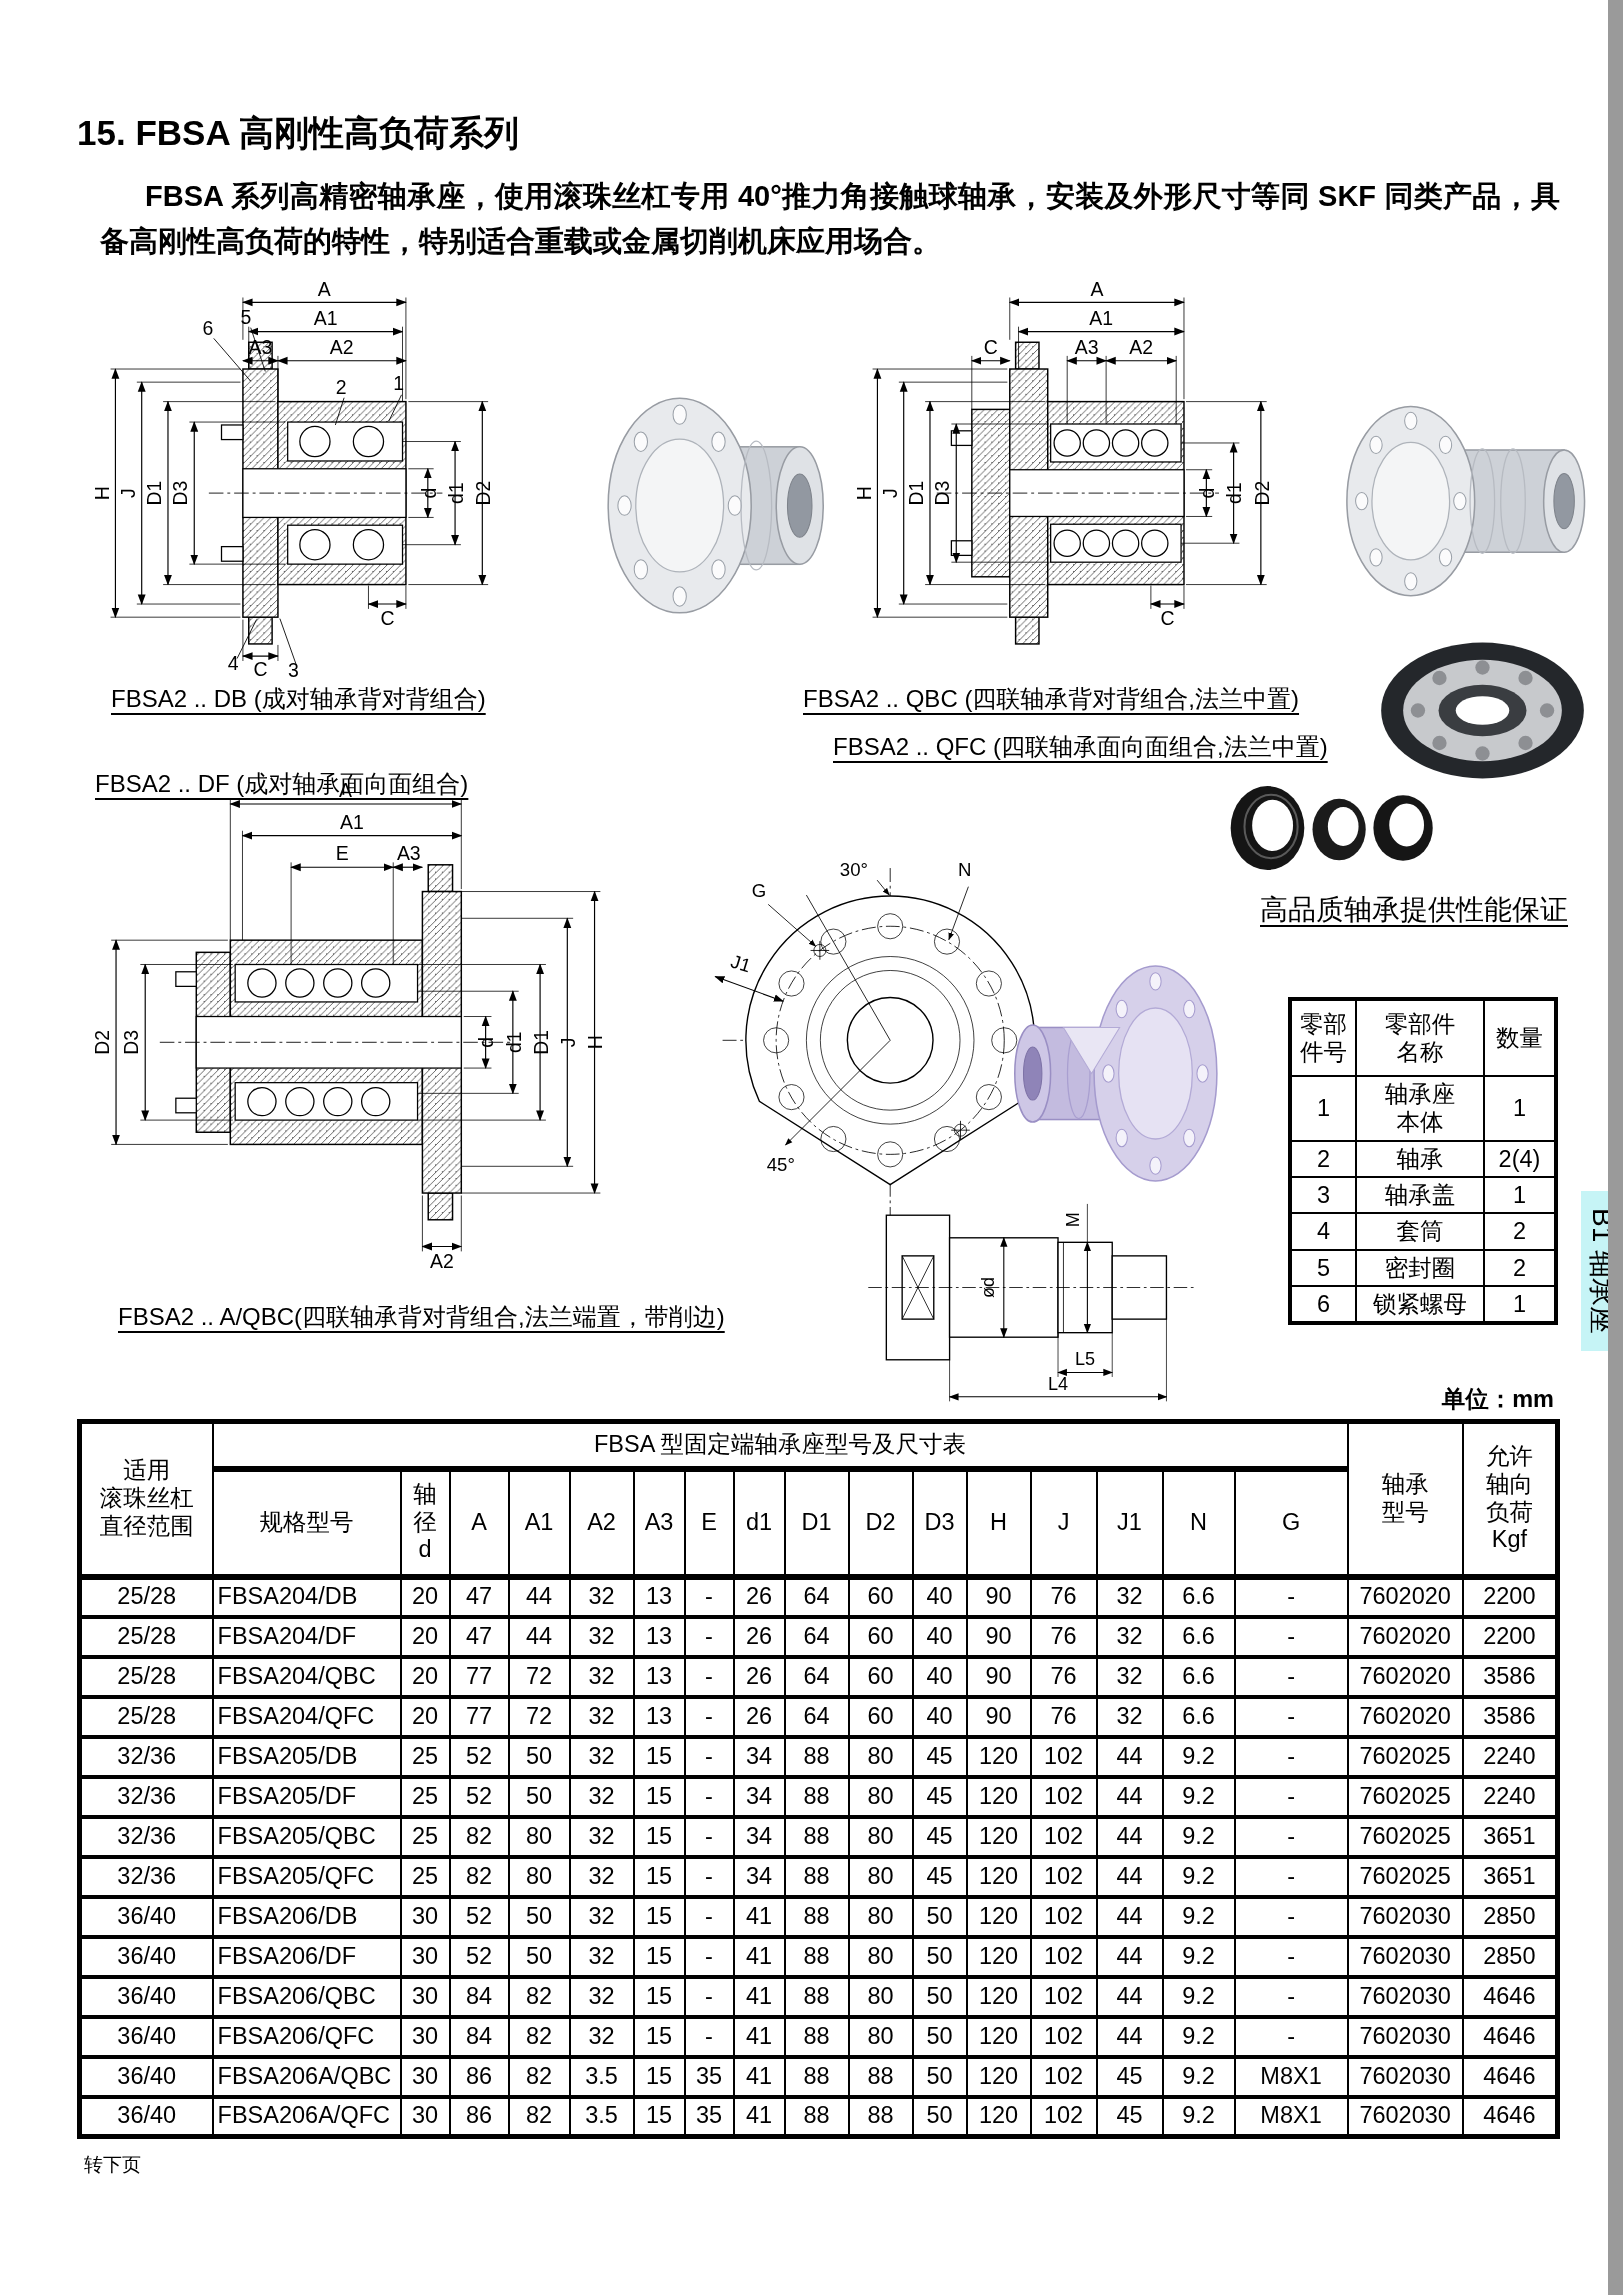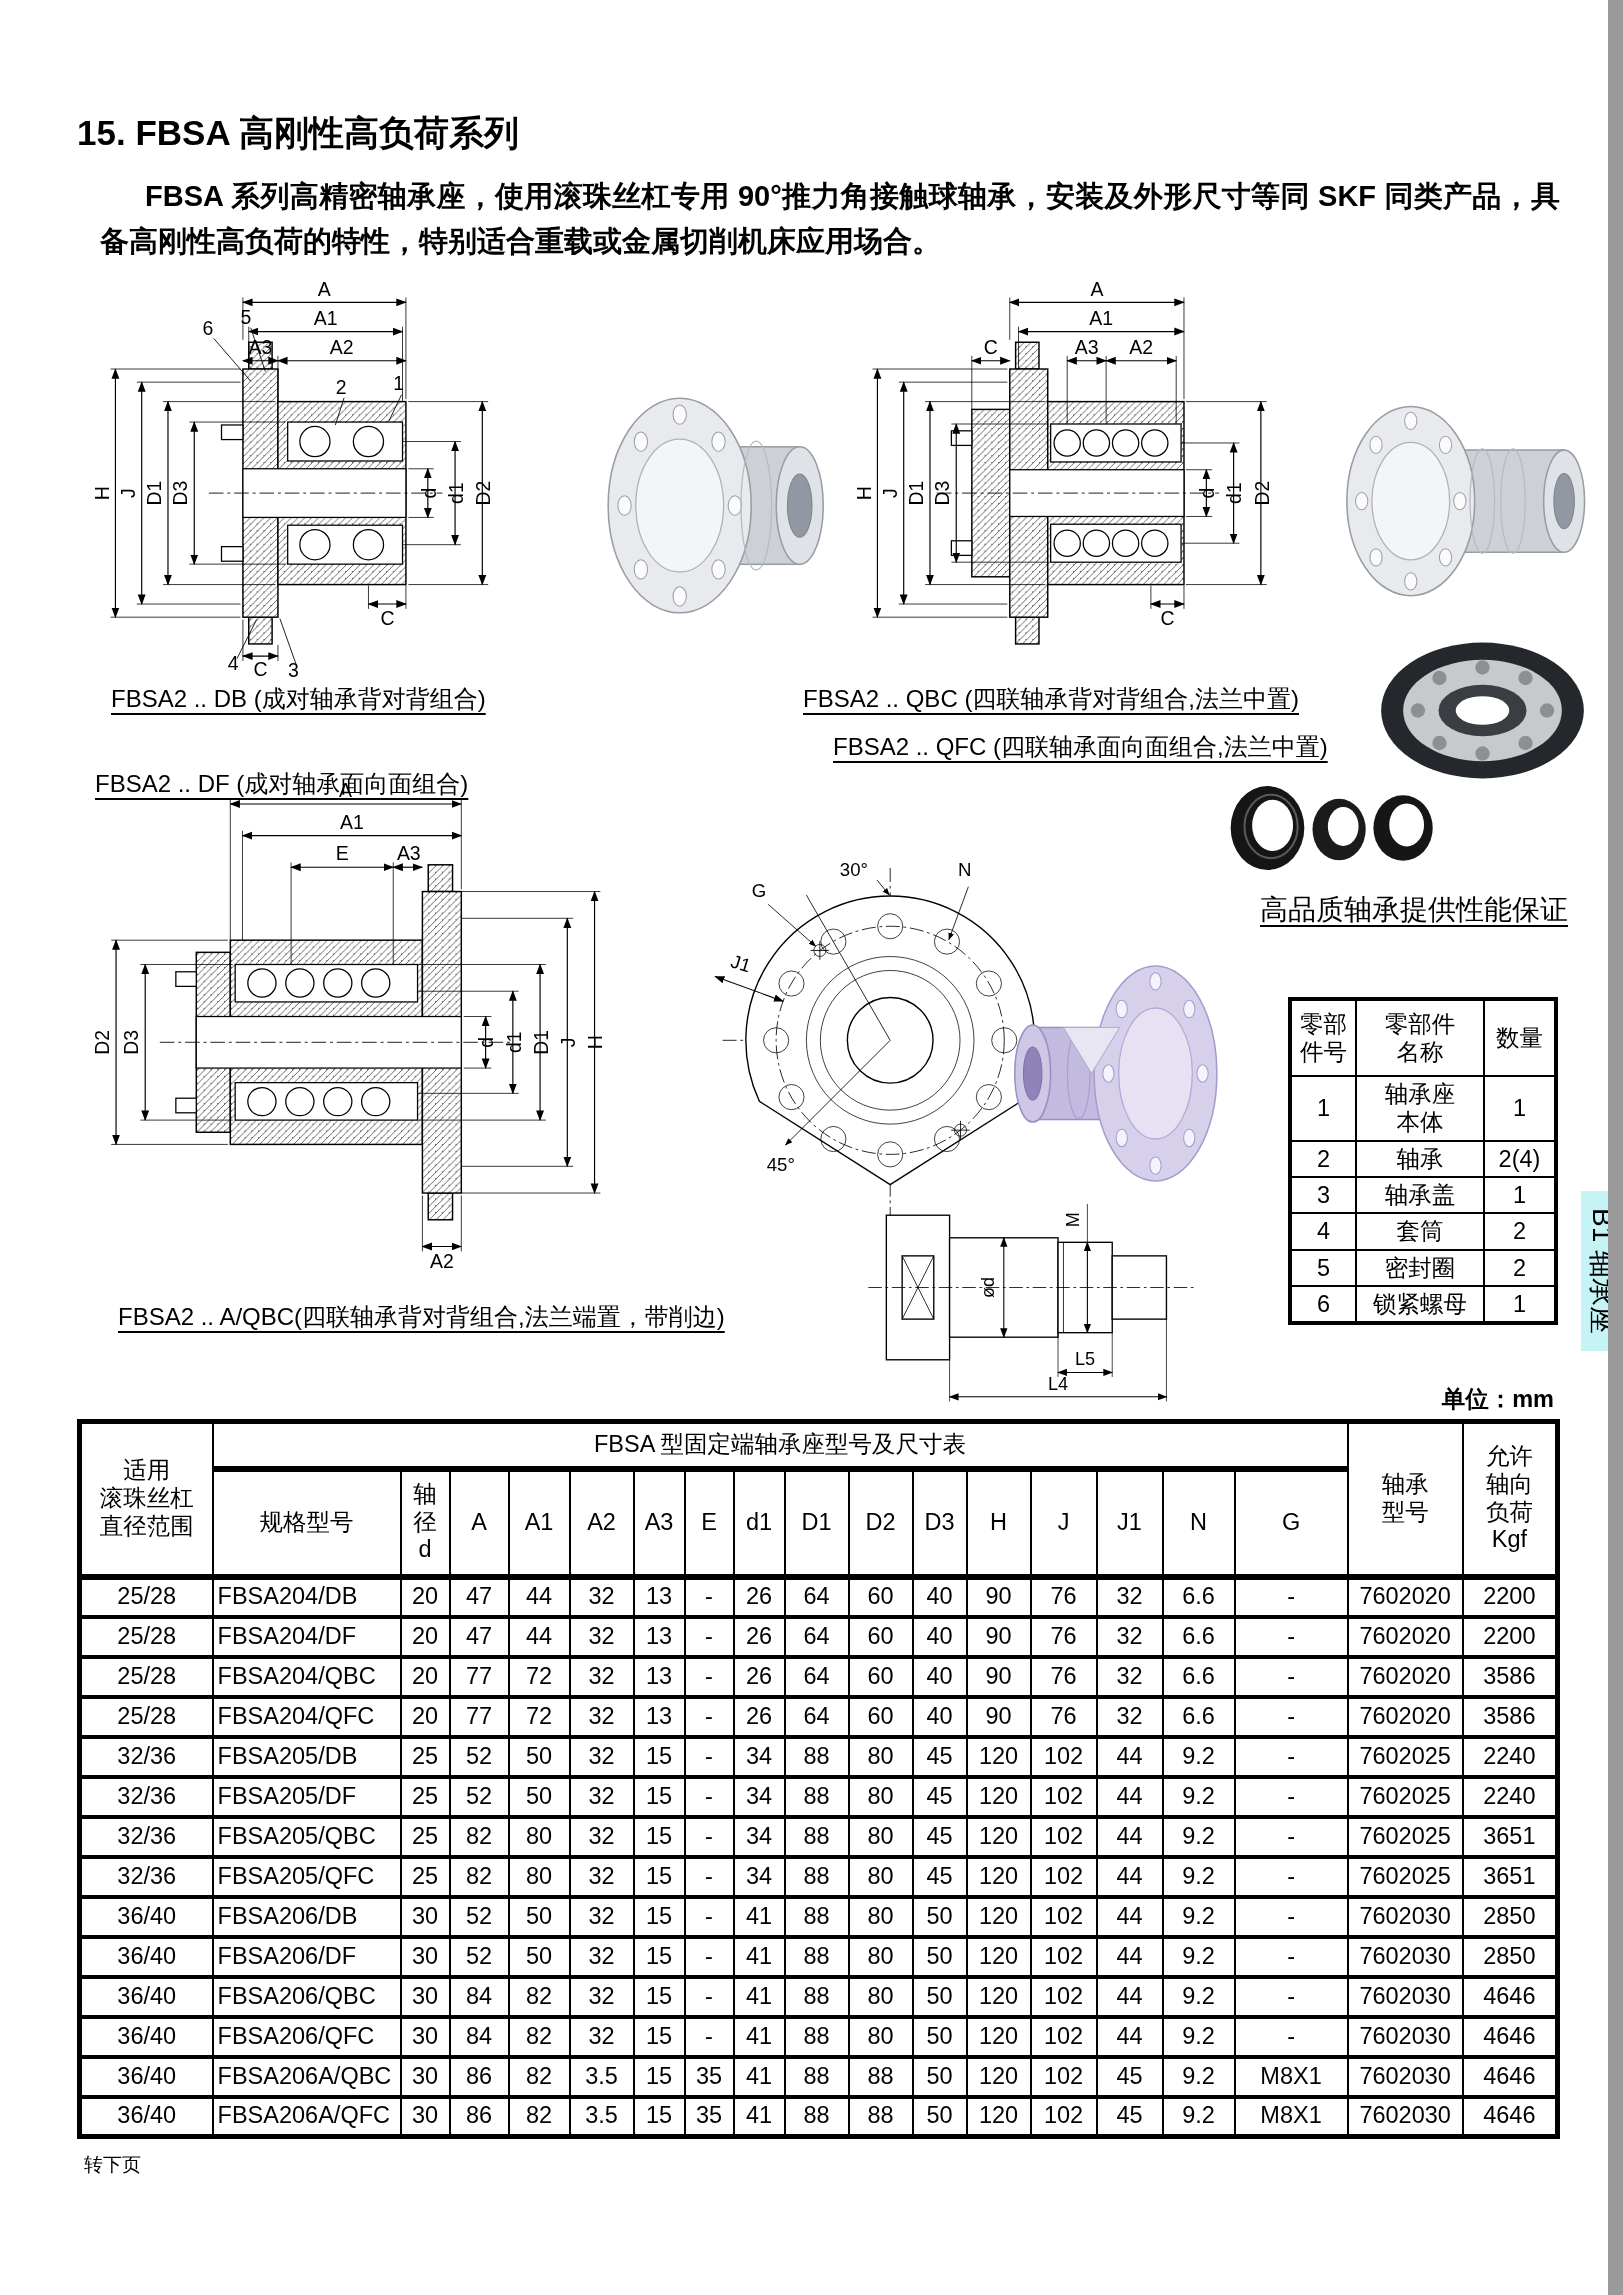--- a/index.html
+++ b/index.html
@@ -54,21 +54,21 @@
     </pattern>
     <marker id="ar" viewBox="0 0 12 12" refX="11" refY="6" markerWidth="9" markerHeight="9" orient="auto-start-reverse">
       <path d="M12,6 L0,1.5 L0,10.5 Z" fill="#000"></path>
     </marker>
   </defs>
 </svg>
 
 <div id="page">
 
   <div class="abs" id="doc-title" style="left:77px;top:110px;">15. FBSA 高刚性高负荷系列</div>
-  <div class="abs" id="intro" style="left:100px;top:174px;width:1460px;">FBSA 系列高精密轴承座，使用滚珠丝杠专用 90°推力角接触球轴承，安装及外形尺寸等同 SKF 同类产品，具备高刚性高负荷的特性，特别适合重载或金属切削机床应用场合。</div>
+  <div class="abs" id="intro" style="left:100px;top:174px;width:1460px;">FBSA 系列高精密轴承座，使用滚珠丝杠专用 40°推力角接触球轴承，安装及外形尺寸等同 SKF 同类产品，具备高刚性高负荷的特性，特别适合重载或金属切削机床应用场合。</div>
 
   <svg class="abs" style="left:87px;top:279px;" width="487" height="399" viewBox="0 0 1000 820">
     <rect x="332" y="130" width="48" height="55" class="hr"></rect>
     <rect x="332" y="695" width="48" height="55" class="hr"></rect>
     <rect x="320" y="185" width="72" height="510" class="hr"></rect>
     <rect x="392" y="252" width="263" height="376" class="hr"></rect>
     <rect x="276" y="300" width="44" height="30" class="wr"></rect>
     <rect x="276" y="550" width="44" height="30" class="wr"></rect>
     <rect x="412" y="294" width="236" height="80" class="wr"></rect>
     <circle cx="468" cy="334" r="31" class="wr"></circle>

